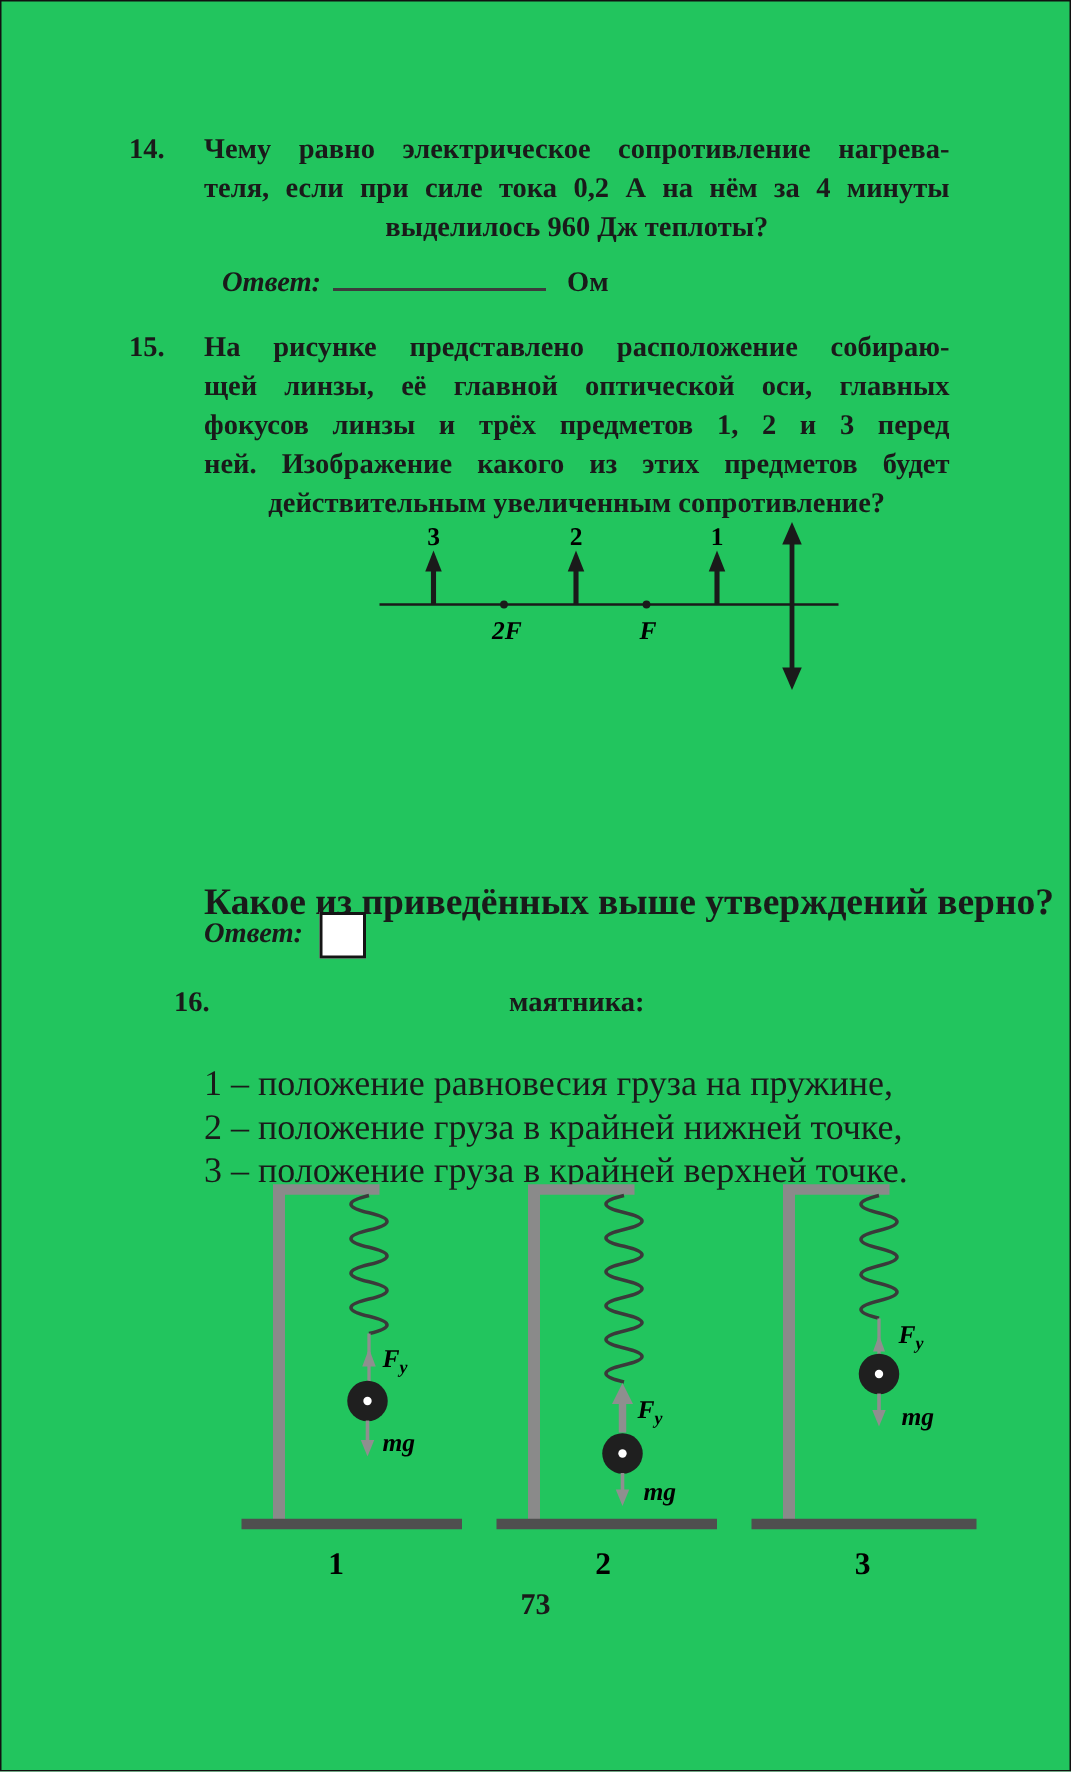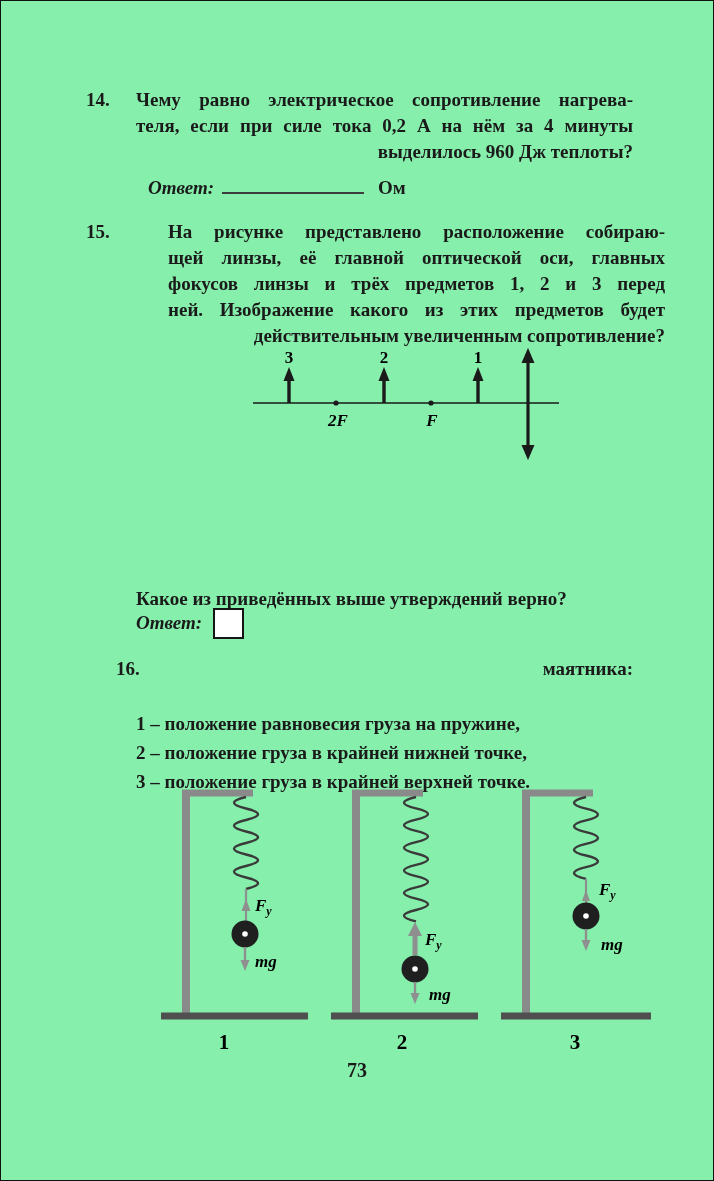--- a/index.html
+++ b/index.html
@@ -1,54 +1,54 @@
 <!DOCTYPE html>
 <html><head>
 <meta charset="utf-8">
 <style>
   * { margin: 0; padding: 0; box-sizing: border-box; }
   html,body { background: #e8e8e8; }
   .page {
     position: relative;
     width: 714px; height: 1181px;
     margin: 0 auto;
-    background: #86efac;
+    background: #22c55e;
     border: 1px solid #111;
     font-family: "Liberation Serif", "DejaVu Serif", serif;
     color: #1a1a1a;
     overflow: hidden;
   }
   .abs { position: absolute; }
   .qnum {
     font-weight: 700; font-size: 19px; line-height: 26px;
   }
   .qtext {
     width: 497px; font-weight: 600; font-size: 19px; line-height: 26px;
   }
   .qtext .jline { text-align: justify; text-align-last: justify; }
-  .qtext .lline { text-align: right; }
+  .qtext .lline { text-align: center; }
   .answer-row {
     font-size: 19px; display: flex; align-items: baseline;
   }
   .answer-label { font-weight: 700; font-style: italic; }
   .answer-blank {
     display: inline-block; width: 142px; height: 1em;
     border-bottom: 2px solid #3c3c3c; margin-left: 8px;
   }
   .answer-unit { font-weight: 600; margin-left: 14px; }
   .answer-box {
     display: inline-block; width: 31px; height: 31px;
     border: 2.5px solid #151515; margin-left: 11px;
     background: #fff;
   }
   .answer-row-box { display: flex; align-items: center; height: 36px; font-size: 19px; }
   .options .opt-row { line-height: 29px; font-size: 19px; font-weight: 600; }
   .options .opt-num { display: inline-block; width: 29px; }
-  .items .item-row { line-height: 29px; font-size: 19px; font-weight: 700; }
-  .final-q { font-size: 19px; font-weight: 600; }
+  .items .item-row { line-height: 29px; font-size: 24px; font-weight: 400; }
+  .final-q { font-size: 25px; font-weight: 600; }
   .page-number {
     width: 100%; text-align: center;
     font-size: 20px; font-weight: 700;
   }
   svg text { font-family: "Liberation Serif", "DejaVu Serif", serif; }
   .diag-label { font-weight: 700; font-size: 17px; }
   .focus-label { font-weight: 700; font-style: italic; font-size: 17px; }
   .force-label { font-style: italic; font-size: 17px; font-weight: 600; }
   .stand-num { font-weight: 700; font-size: 21px; }
 </style>
@@ -63,21 +63,21 @@
     <div class="jline">теля, если при силе тока 0,2 А на нём за 4 минуты</div>
     <div class="lline">выделилось 960 Дж теплоты?</div>
   </div>
   <div class="abs answer-row" style="left:147px; top:174px;">
     <span class="answer-label">Ответ:</span>
     <span class="answer-blank"></span>
     <span class="answer-unit">Ом</span>
   </div>
 
   <div class="abs qnum" style="left:85px; top:218px;">15.</div>
-  <div class="abs qtext" style="left:135px; top:218px;margin-left:32px;">
+  <div class="abs qtext" style="left:135px; top:218px;">
     <div class="jline">На рисунке представлено расположение собираю-</div>
     <div class="jline">щей линзы, её главной оптической оси, главных</div>
     <div class="jline">фокусов линзы и трёх предметов 1, 2 и 3 перед</div>
     <div class="jline">ней. Изображение какого из этих предметов будет</div>
     <div class="lline">действительным увеличенным сопротивление?</div>
   </div>
 
   <svg class="abs" style="left:240px; top:338px;" width="345" height="130" viewBox="240 338 345 130">
 
     <line x1="252" y1="402" x2="558" y2="402" stroke="#1a1a1a" stroke-width="1.6"></line>

